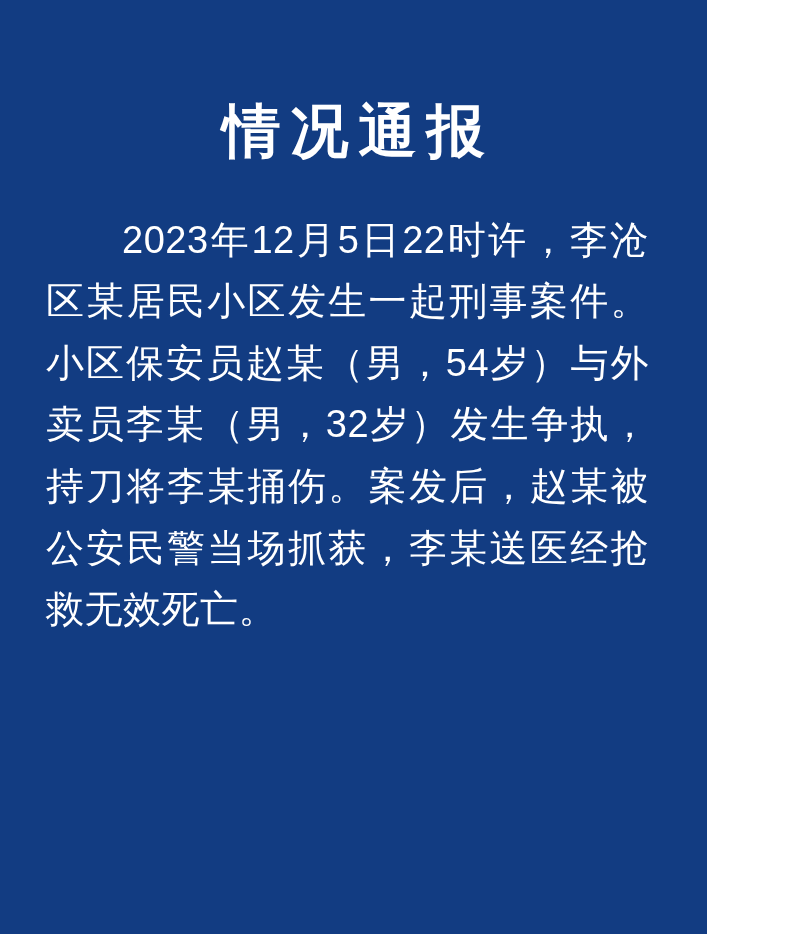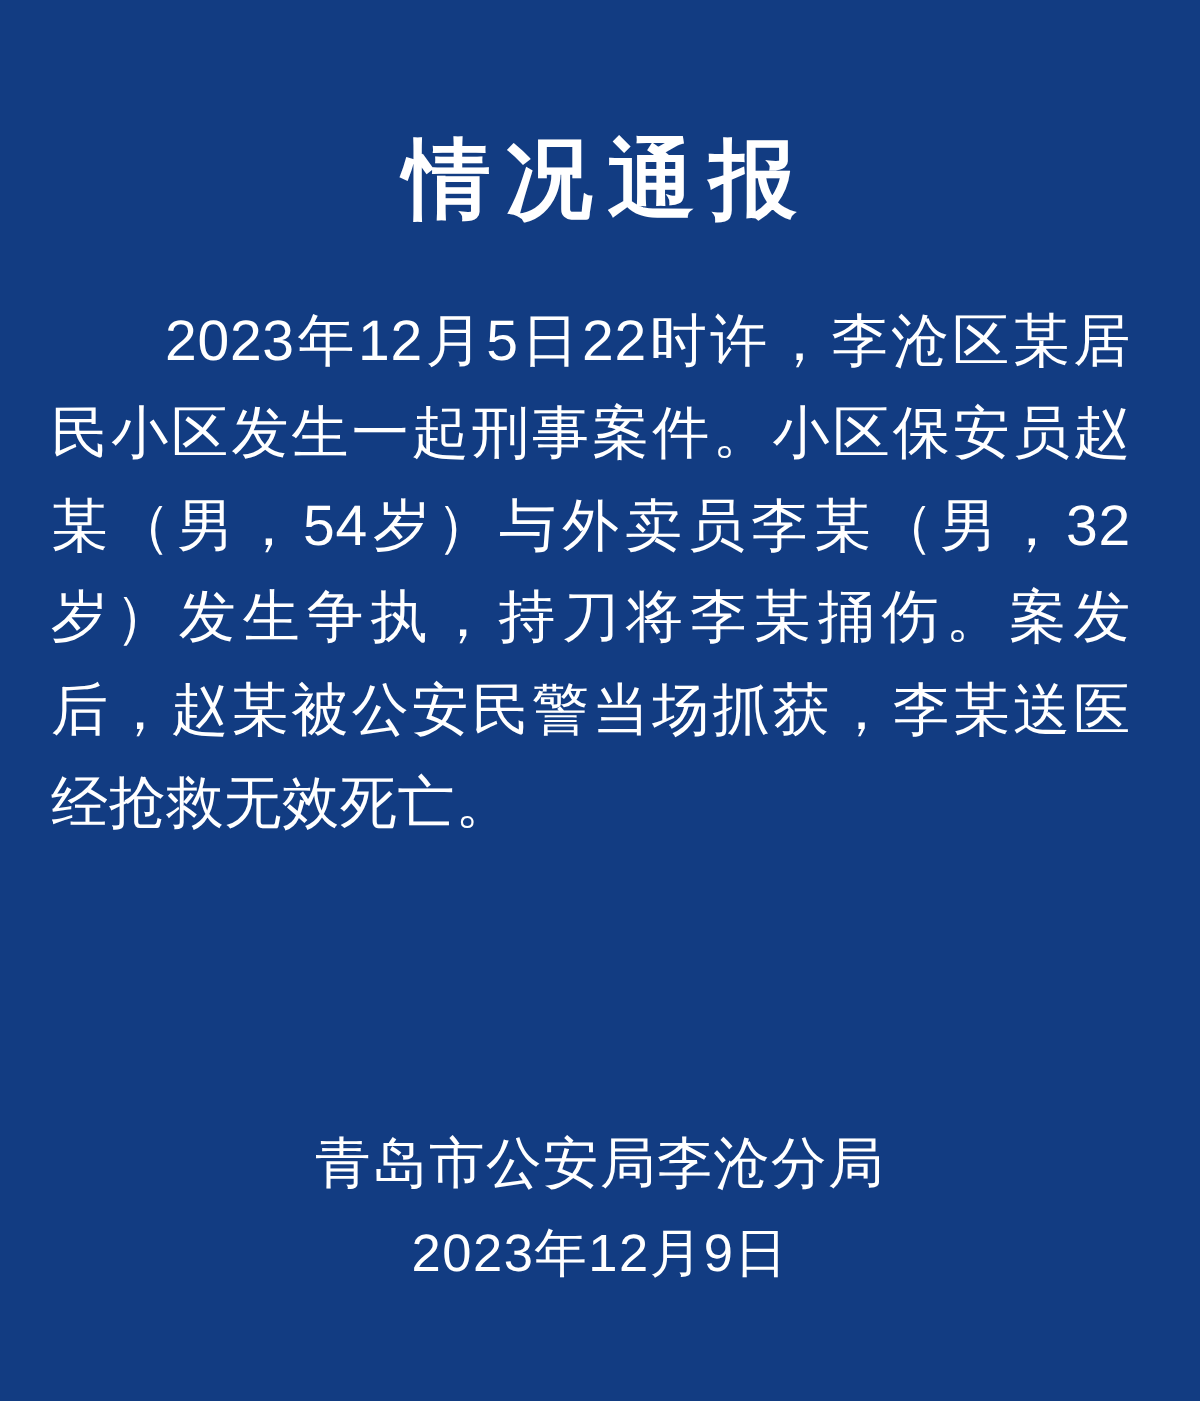--- a/index.html
+++ b/index.html
@@ -9,25 +9,25 @@
   }
   body {
     width: 800px;
     height: 934px;
     overflow: hidden;
     font-family: "Liberation Sans", "DejaVu Sans", sans-serif;
   }
   .poster {
     position: relative;
     box-sizing: border-box;
-    width: 800px;
+    width: 707px;
     height: 934px;
     background: #123c82;
     color: #ffffff;
-    padding: 0;
+    padding: 12px;
     display: flex;
     flex-direction: column;
   }
   .title {
     text-align: center;
     font-family: "DejaVu Serif", "Liberation Serif", serif;
     font-weight: 700;
     font-size: 58px;
     letter-spacing: 10px;
     margin-top: 88px;
@@ -76,18 +76,14 @@
 <div class="poster">
 
   <h1 class="title">情况通报</h1>
 
   <div class="body-block">
     <p class="para indent">2023年12月5日22时许，李沧区某居民小区发生一起刑事案件。小区保安员赵某（男，54岁）与外卖员李某（男，32岁）发生争执，持刀将李某捅伤。案发后，赵某被公安民警当场抓获，李某送医经抢救无效死亡。</p>
   </div>
 
   <div class="spacer"></div>
 
-  <div class="signature">
-    <div class="sig-org">青岛市公安局李沧分局</div>
-    <div class="sig-date">2023年12月9日</div>
-  </div>
 
 </div>
 
 </body></html>

